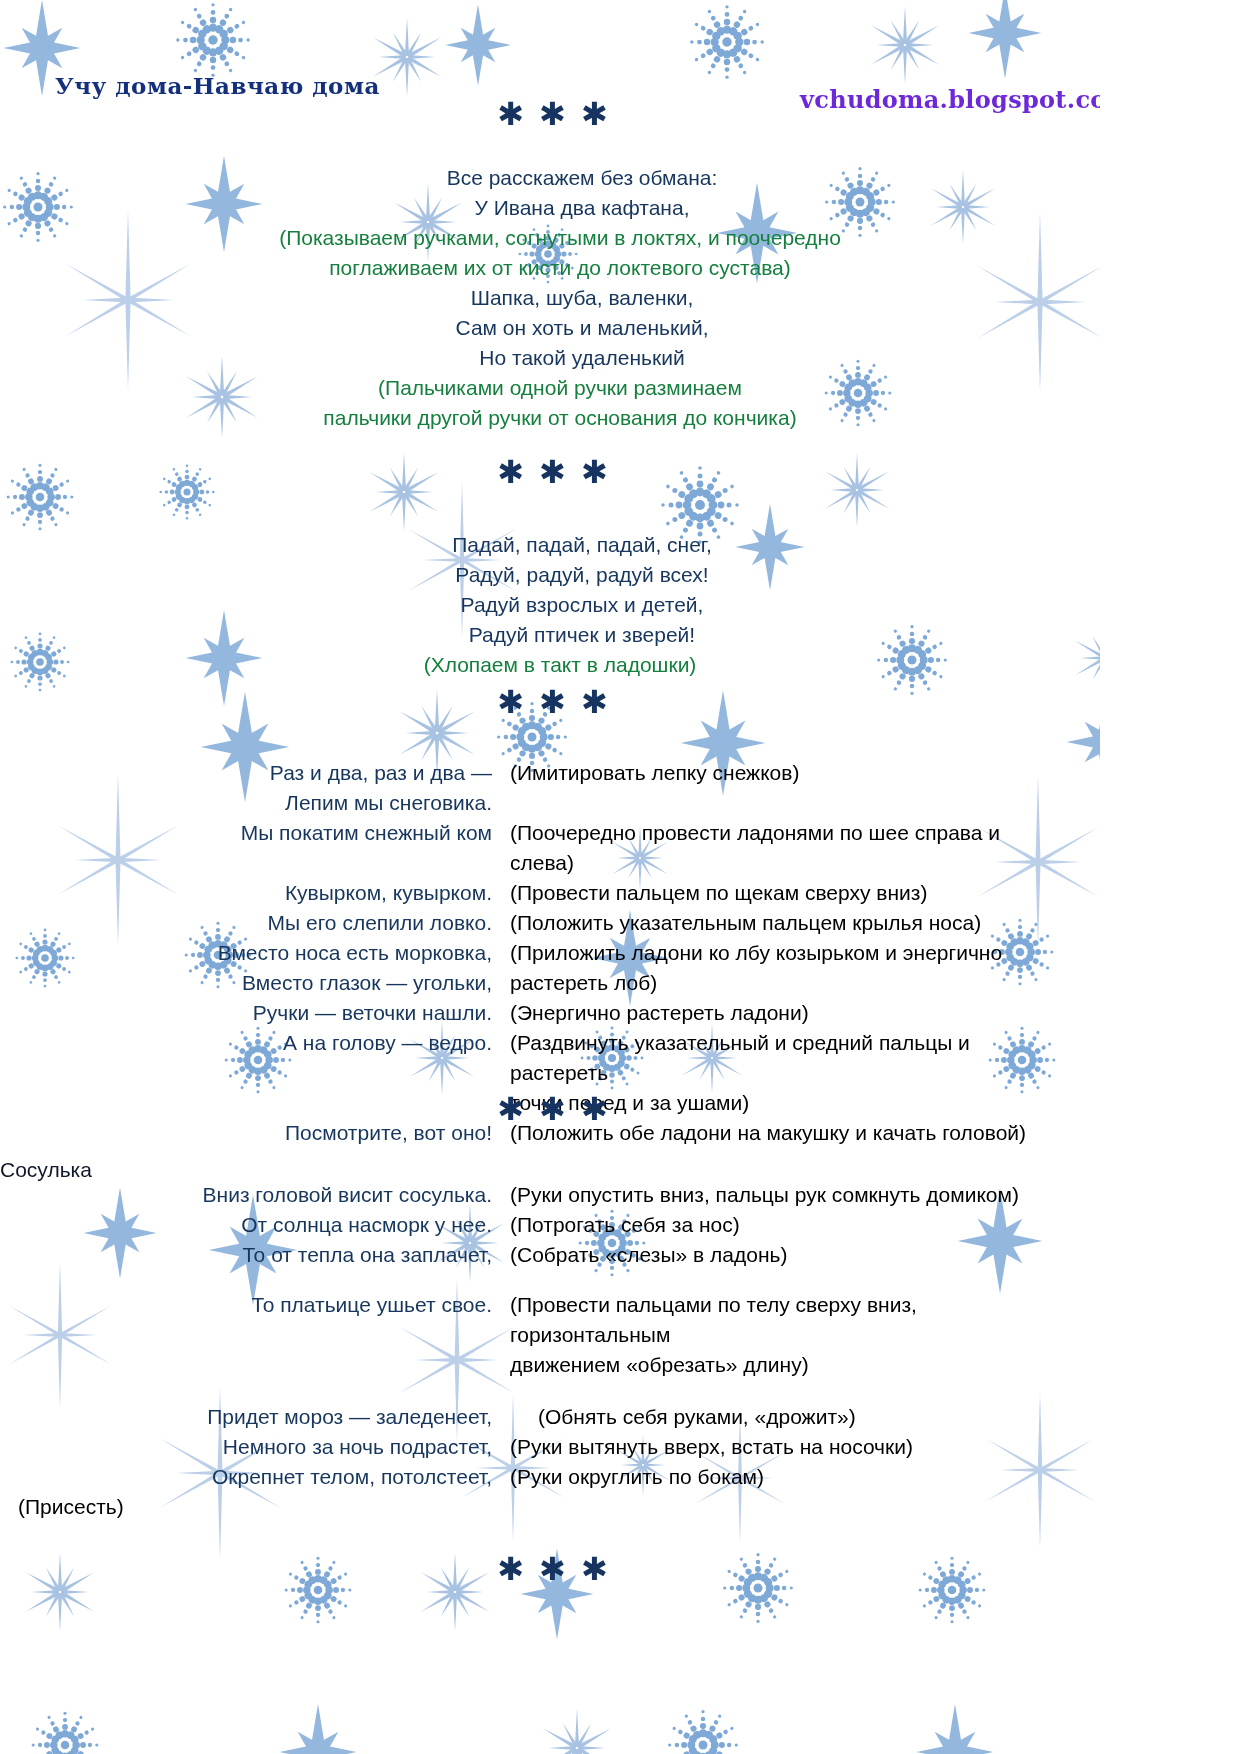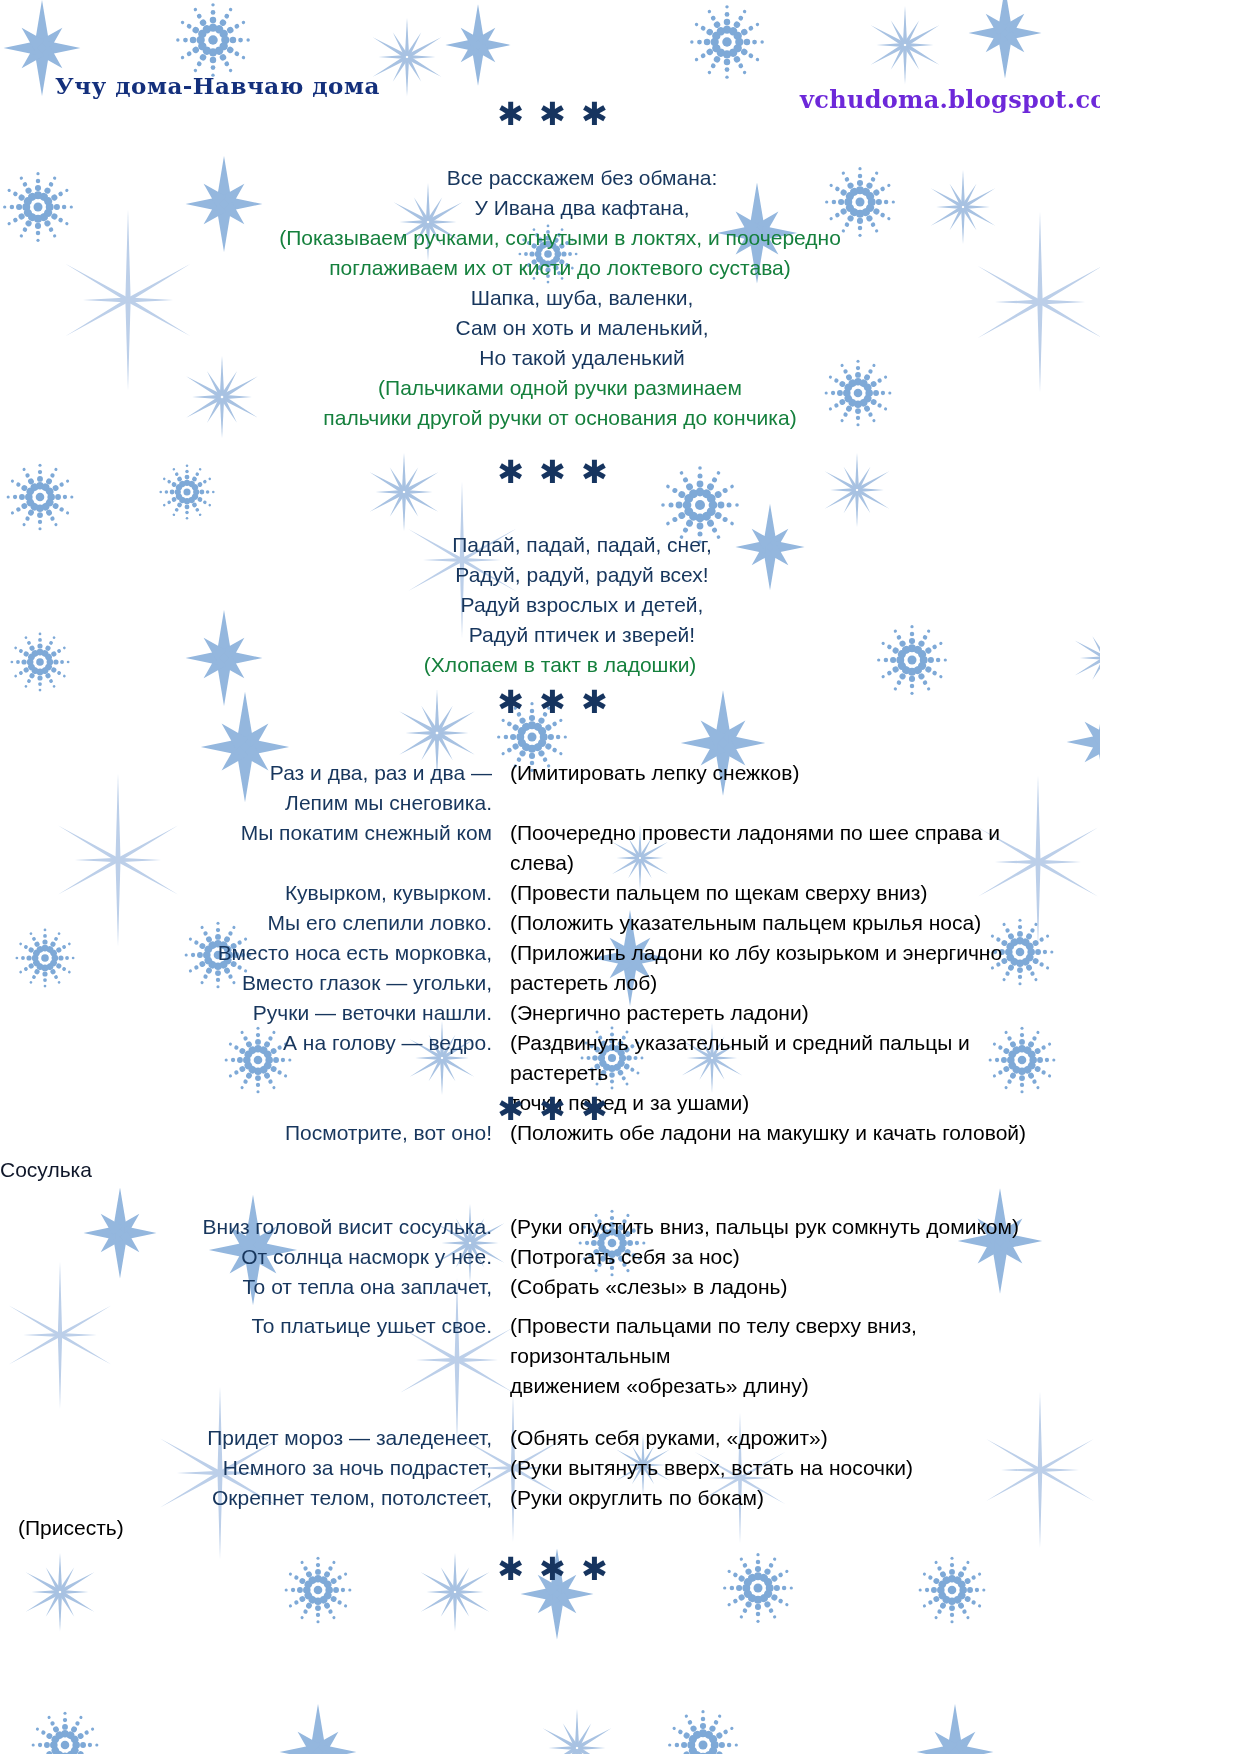--- a/index.html
+++ b/index.html
@@ -24,22 +24,22 @@
   
   .poem{position:absolute;left:0;width:1120px;text-align:center;z-index:2;
         font-size:21px;line-height:30px;}
   .navy{color:#17365d;padding-left:44px;}
   .blk{color:#15803d;}
   
   .cols{position:absolute;left:0;width:1240px;z-index:2;font-size:21px;line-height:30px;}
   .row{display:flex;align-items:flex-start;}
   .L{flex:none;width:492px;text-align:right;color:#17365d;white-space:pre-line;}
   .R{margin-left:18px;width:545px;color:#000;white-space:pre-line;}
-  .gap27{margin-top:9px;}
-  .gap22{margin-top:22px;}
+  .gap27{margin-top:20px;}
+  .gap22{margin-top:22px;gap:28px;}
   .icicle-title{position:absolute;left:0;width:1120px;text-align:left;z-index:2;
                 font-size:21px;font-weight:normal;color:#0f172a;}
   .defs-svg{position:absolute;width:0;height:0;}
 </style>
 </head>
 <body>
 
 <div class="page">
 
   <svg class="defs-svg" aria-hidden="true">
@@ -410,21 +410,21 @@
     <div class="row">
       <div class="L">Посмотрите, вот оно!</div>
       <div class="R">(Положить обе ладони на макушку и качать головой)</div>
     </div>
   </div>
 
   <div class="sep" style="top:1092px">✱✱✱</div>
 
   <div class="icicle-title" style="top:1158px">Сосулька</div>
 
-  <div class="cols" style="top:1212px">
+  <div class="cols" style="top:1180px">
     <div class="row">
       <div class="L">Вниз головой висит сосулька.</div>
       <div class="R">(Руки опустить вниз, пальцы рук сомкнуть домиком)</div>
     </div>
     <div class="row">
       <div class="L">От солнца насморк у нее.</div>
       <div class="R">(Потрогать себя за нос)</div>
     </div>
     <div class="row">
       <div class="L">То от тепла она заплачет,</div>

